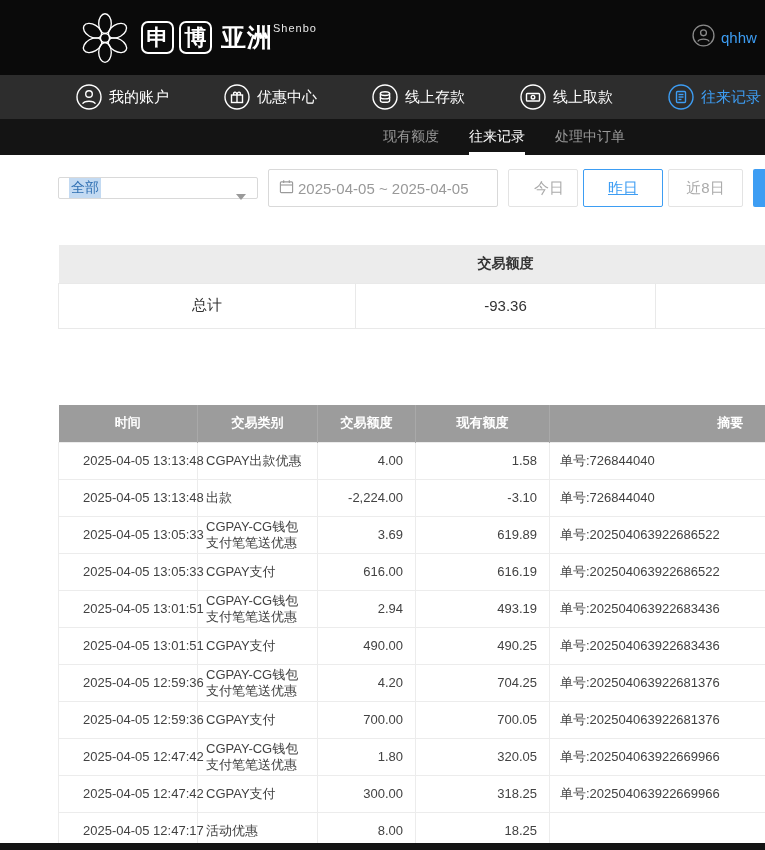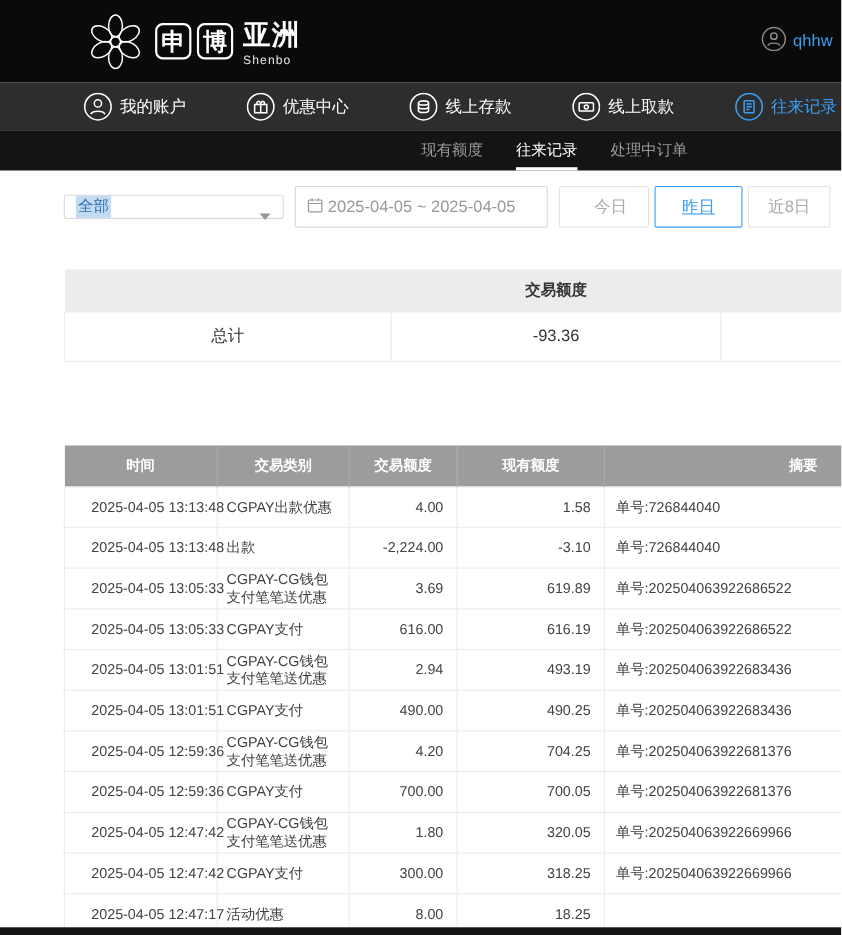--- a/index.html
+++ b/index.html
@@ -6,21 +6,21 @@
   html,body { background:#fff; }
   body { font-family:"Liberation Sans","DejaVu Sans",sans-serif; }
   .page { position:relative; width:765px; height:850px; overflow:hidden; background:#fff; }
 
   
   .topbar { position:relative; width:910px; height:75px; background:#0a0a0a; display:flex; align-items:center; }
   .logo { display:flex; align-items:center; gap:9px; margin-left:78px; color:#fff; cursor:pointer; }
   .logo-flower { display:flex; align-items:center; }
   .logo-boxes { display:flex; align-items:flex-start; gap:5px; }
   .logo-box { width:33px; height:33px; border:2px solid #fff; border-radius:7px; display:flex; align-items:center; justify-content:center; font-size:22px; font-weight:bold; }
-  .logo-text { display:flex; flex-direction:column; }
+  .logo-text { display:flex; }
   .logo-suffix { font-size:25px; font-weight:bold; letter-spacing:1px; }
   .logo-sub { font-size:11px; color:#e8e8e8; letter-spacing:1px; margin-top:1px; }
   .user { position:absolute; left:692px; top:0; height:75px; display:flex; align-items:center; gap:6px; cursor:pointer; }
   .user-name { color:#3d9df3; font-size:15px; white-space:nowrap; }
 
   
   .navbar { width:910px; height:44px; background:#2d2d2d; display:flex; align-items:center; padding-left:76px; gap:55px; }
   .nav-item { display:flex; align-items:center; gap:7px; color:#fff; font-size:15px; cursor:pointer; white-space:nowrap; }
   .nav-item svg { display:block; }
   .nav-item.active { color:#3d9df3; }
@@ -31,21 +31,21 @@
   .subnav-tab.active { color:#fff; }
   .subnav-tab.active::after { content:""; position:absolute; left:0; right:0; bottom:0; height:3px; background:#fff; }
 
   
   .filters { display:flex; align-items:center; width:910px; margin:14px 0 0 58px; }
   .select-box { position:relative; width:200px; height:22px; border:1px solid #d9d9d9; border-radius:2px; background:#fff; display:flex; align-items:center; padding:0 26px 0 10px; margin-right:10px; cursor:pointer; }
   .select-value { font-size:14px; color:#2f6fb2; background:#c3daf2; padding:1px 2px; }
   .select-caret { position:absolute; right:11px; top:16px; width:0; height:0; border-left:5px solid transparent; border-right:5px solid transparent; border-top:6px solid #999; }
   .date-box { width:230px; height:38px; border:1px solid #d9d9d9; border-radius:2px; background:#fff; display:flex; align-items:center; gap:4px; padding:0 10px; margin-right:10px; font-size:15px; color:#999; cursor:pointer; white-space:nowrap; }
   .quick-btn { height:38px; border:1px solid #e3e3e3; border-radius:2px; background:#fff; color:#aaa; font-size:15px; display:flex; align-items:center; justify-content:center; cursor:pointer; margin-right:5px; }
-  .w70 { width:82px;padding-left:12px; } .w80 { width:80px; } .w75 { width:75px; margin-right:10px; }
+  .w70 { width:70px;padding-left:12px; } .w80 { width:80px; } .w75 { width:75px; margin-right:10px; }
   .quick-btn.active { border-color:#3d9df3; color:#3d9df3;text-decoration:underline; }
   .search-btn { width:70px; height:38px; background:#3d9df3; border:none; border-radius:2px; cursor:pointer; }
 
   
   table { border-collapse:collapse; table-layout:fixed; }
   .summary { width:852px; margin:38px 0 0 58px; }
   .summary th { height:38px; background:#ececec; color:#333; font-size:14px; font-weight:bold; text-align:center; }
   .summary td { height:45px; background:#fff; border:1px solid #e9e9e9; color:#333; font-size:15px; text-align:center; }
 
   

